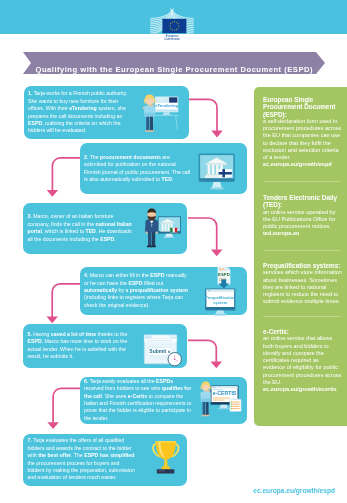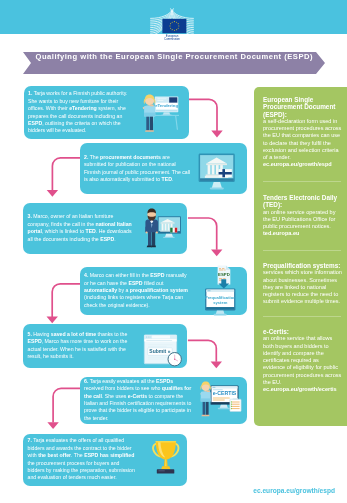--- a/index.html
+++ b/index.html
@@ -10,21 +10,21 @@
   .band{position:absolute;left:0;top:0;width:347px;height:34px;background:#4ac2df;}
 
   
   .eulogo{position:absolute;left:148px;top:7px;width:52px;height:28px;}
 
   
   .ribbon{position:absolute;left:23px;top:52px;width:302px;height:22px;
     background:#8d81a6;color:#fff;
     -webkit-clip-path:polygon(0 0,100% 0,100% 100%,0 100%,6px 50%);
     clip-path:polygon(0 0, 293px 0, 302px 50%, 293px 100%, 0 100%, 8px 50%);
-    display:flex;align-items:flex-start;}
+    display:flex;align-items:flex-end;}
   .ribbon .t{margin-left:12.5px;font-size:7.6px;font-weight:bold;letter-spacing:.5px;}
 
   
   .green{position:absolute;left:254px;top:87px;width:93px;height:339px;background:#a4c662;
          border-radius:5px 0 0 5px;}
   .gblock{position:absolute;left:9px;width:79px;color:#fff;}
   .gh{font-size:6.4px;font-weight:bold;line-height:7.3px;}
   .gp{font-size:5.55px;line-height:7.25px;}
   .gl{font-size:5.55px;line-height:7.25px;font-weight:bold;}
   .grule{position:absolute;left:9px;width:78px;height:1px;background:#bdd68d;}

